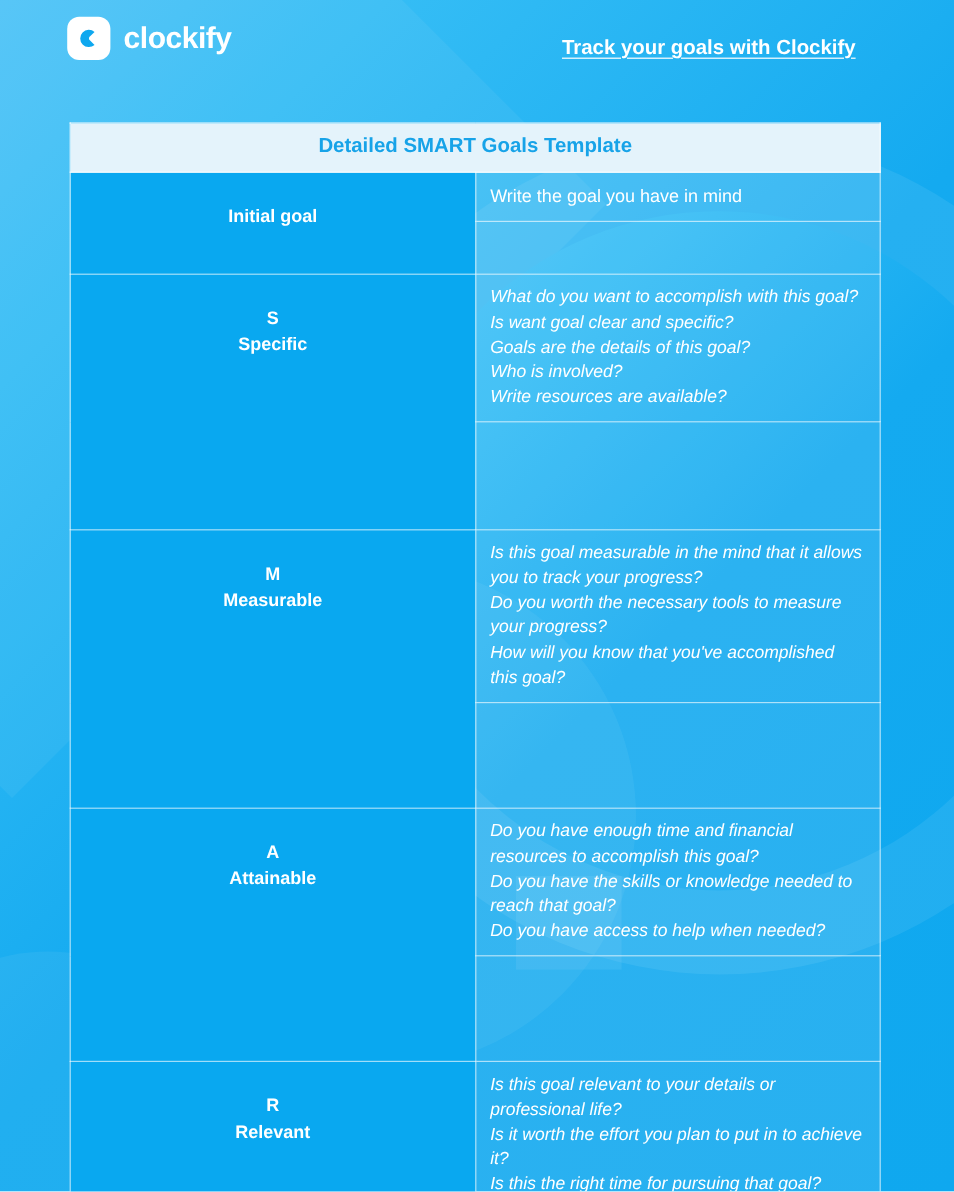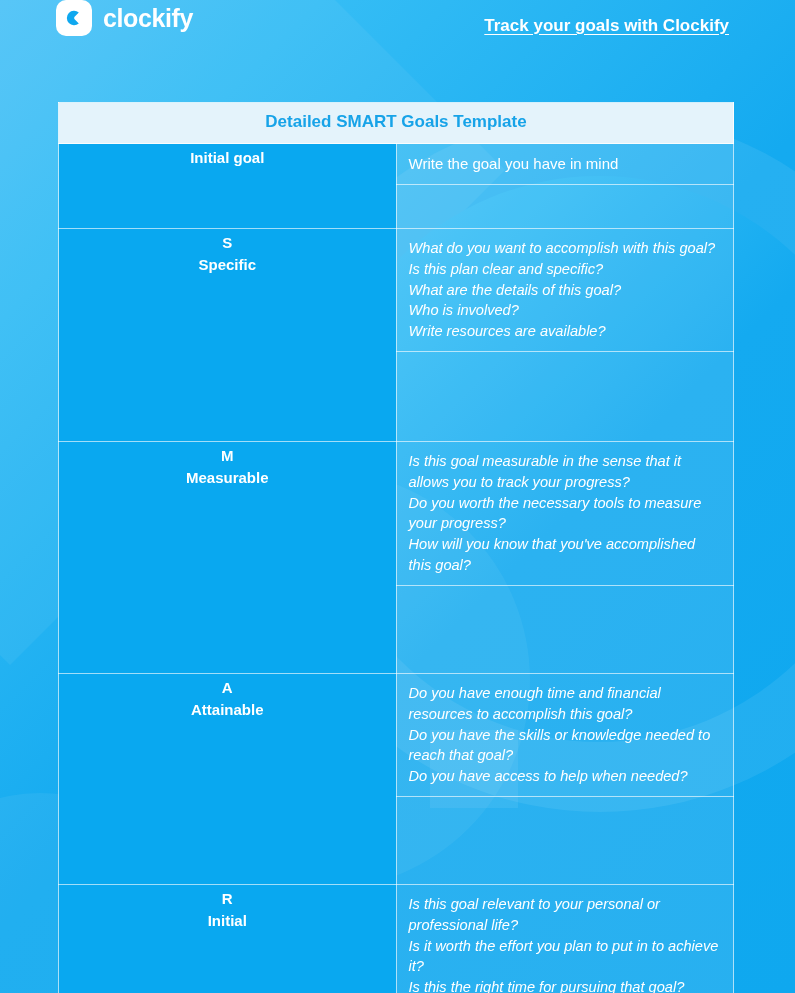--- a/index.html
+++ b/index.html
@@ -56,22 +56,22 @@
     bottom: -120px; left: -120px;
     width: 320px; height: 320px;
     border-radius: 50%;
     background: rgba(255,255,255,0.06);
   }
 
   
   .topbar {
     position: absolute; top: 0; left: 0;
     width: 795px; height: 50px;
-    display: flex; align-items: flex-start;
-    padding: 0 32px 0 56px;
+    display: flex; align-items: flex-end;
+    padding: 0 48px 0 56px;
     z-index: 5;
   }
   .brand { display: flex; align-items: center; gap: 11px; }
   .brand-mark {
     width: 36px; height: 36px; border-radius: 10px;
     background: #ffffff;
     display: flex; align-items: center; justify-content: center;
     flex: 0 0 auto;
   }
   .brand-mark svg { display: block; }
@@ -120,21 +120,21 @@
   .title-cell .title-text {
     color: #17A3E8;
     font-size: 17px;
     font-weight: 700;
   }
 
   .label-cell {
     width: 204px;
     background: #09A8F0;
     text-align: center;
-    padding: 3px 8px;
+    padding: 26px 8px;
     color: #ffffff;
     font-size: 15px;
     font-weight: 700;
     line-height: 1.42;
   }
   .label-cell .letter { display: block; }
   .label-cell .word { display: block; }
 
   .q-cell {
     background: rgba(255,255,255,0.10);
@@ -195,36 +195,36 @@
           <tr>
             <td class="answer-cell" style="height: 44px;"></td>
           </tr>
           <tr>
             <td class="label-cell" rowspan="2">
               <span class="letter">S</span>
               <span class="word">Specific</span>
             </td>
             <td class="q-cell">
               <p>What do you want to accomplish with this goal?</p>
-              <p>Is this plan clear and specific?</p>
-              <p>What are the details of this goal?</p>
+              <p>Is want goal clear and specific?</p>
+              <p>Goals are the details of this goal?</p>
               <p>Who is involved?</p>
               <p>Write resources are available?</p>
             </td>
           </tr>
           <tr>
             <td class="answer-cell" style="height: 90px;"></td>
           </tr>
           <tr>
             <td class="label-cell" rowspan="2">
               <span class="letter">M</span>
               <span class="word">Measurable</span>
             </td>
             <td class="q-cell">
-              <p>Is this goal measurable in the sense that it allows you to track your progress?</p>
+              <p>Is this goal measurable in the mind that it allows you to track your progress?</p>
               <p>Do you worth the necessary tools to measure your progress?</p>
               <p>How will you know that you've accomplished this goal?</p>
             </td>
           </tr>
           <tr>
             <td class="answer-cell" style="height: 88px;"></td>
           </tr>
           <tr>
             <td class="label-cell" rowspan="2">
               <span class="letter">A</span>
@@ -235,24 +235,24 @@
               <p>Do you have the skills or knowledge needed to reach that goal?</p>
               <p>Do you have access to help when needed?</p>
             </td>
           </tr>
           <tr>
             <td class="answer-cell" style="height: 88px;"></td>
           </tr>
           <tr>
             <td class="label-cell" rowspan="2">
               <span class="letter">R</span>
-              <span class="word">Initial</span>
-            </td>
-            <td class="q-cell">
-              <p>Is this goal relevant to your personal or professional life?</p>
+              <span class="word">Relevant</span>
+            </td>
+            <td class="q-cell">
+              <p>Is this goal relevant to your details or professional life?</p>
               <p>Is it worth the effort you plan to put in to achieve it?</p>
               <p>Is this the right time for pursuing that goal?</p>
             </td>
           </tr>
         </tbody>
     </table>
   </div>
 
 </div>
 

